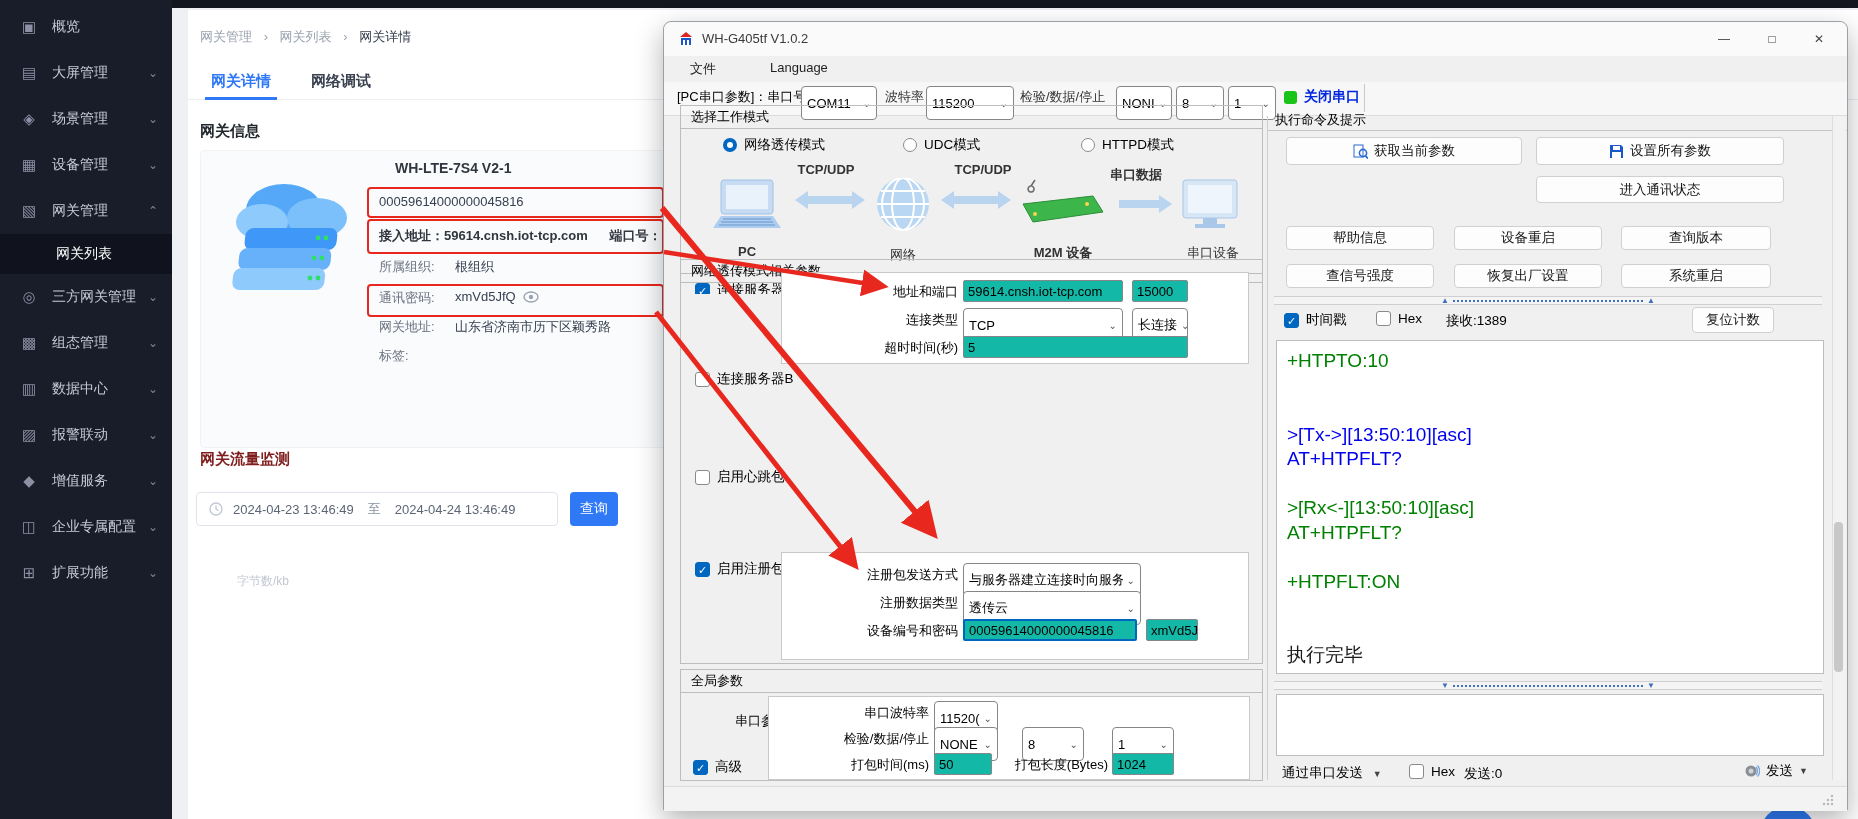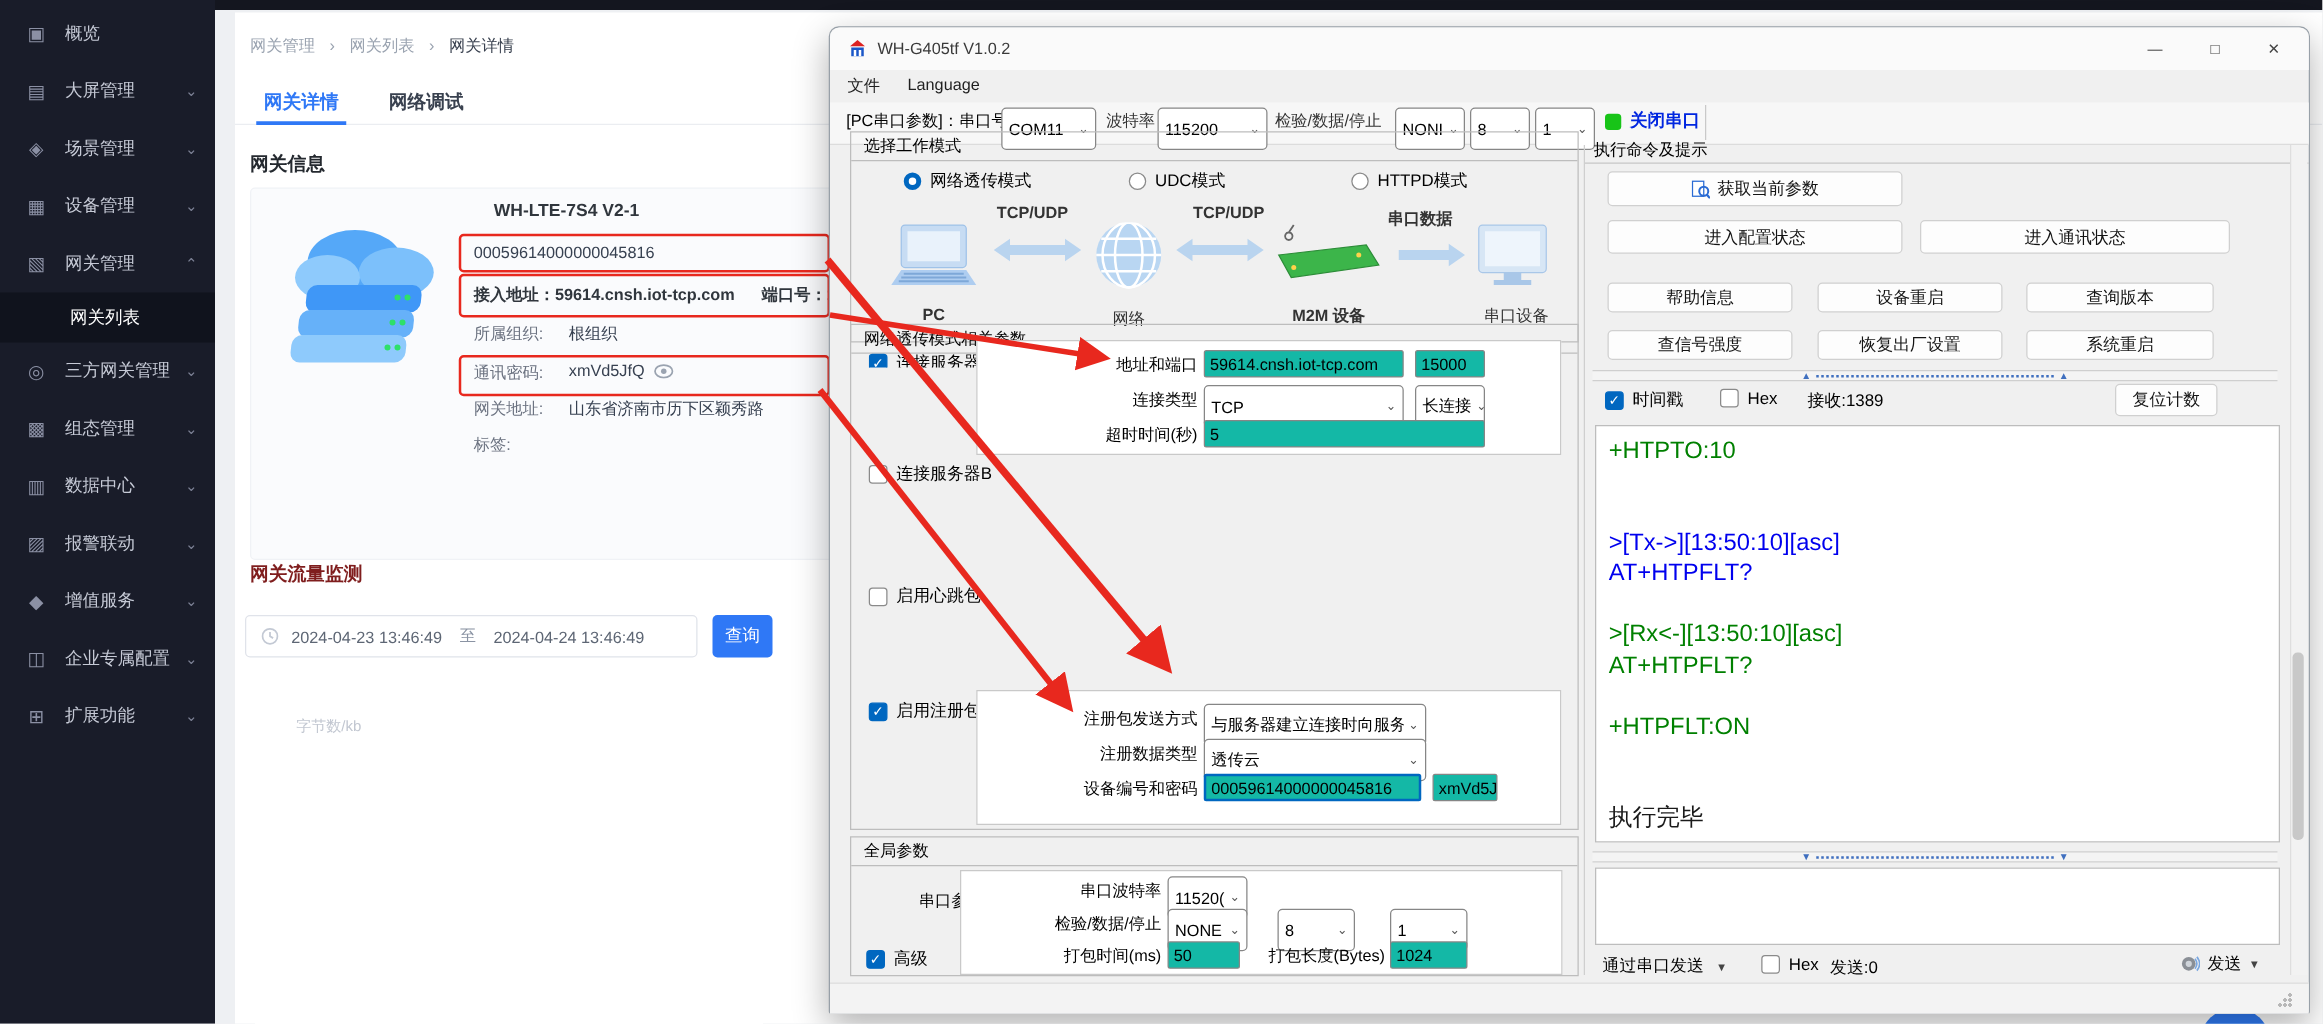--- a/index.html
+++ b/index.html
@@ -204,21 +204,21 @@
   <div class="abs" style="right:100px;top:1px;">
       <div class="winbtn">—</div>
     </div>
   <div class="abs" style="right:52px;top:1px;">
       <div class="winbtn">□</div>
     </div>
   <div class="abs" style="right:5px;top:1px;">
       <div class="winbtn">✕</div>
     </div>
 
-  <div class="abs" style="left:14px;top:38px;display:flex;">
+  <div class="abs" style="left:26px;top:38px;display:flex;gap:32px;">
     <span class="menuitem">文件</span>
     <span class="menuitem">Language</span>
   </div>
 
   <div class="abs" style="left:0;top:60px;width:1183px;height:33px;border-bottom:1px solid #dcdcdc;background:#f7f7f7;"></div>
   <div class="abs" style="left:13px;top:66px;font-size:13px;color:#000;">[PC串口参数]：串口号</div>
   <div class="abs combo" style="left:137px;top:64px;width:76px;">
       <span>COM11</span>
       <span class="cv">⌄</span>
     </div>
@@ -394,23 +394,28 @@
   <div class="abs" style="left:604px;top:108px;width:579px;height:1px;background:#c6c6c6;"></div>
 
   <div class="wbtn" style="left:622px;top:115px;width:236px;height:28px;">
     <svg width="15" height="15" viewBox="0 0 15 15">
       <rect x="1" y="1" width="9" height="12" fill="#fff" stroke="#2a6bd4"></rect>
       <circle cx="10" cy="9" r="3.6" fill="none" stroke="#2a6bd4" stroke-width="1.6"></circle>
       <path d="M12.5 11.8 L15 14.5" stroke="#2a6bd4" stroke-width="1.8"></path>
     </svg>
     <span>获取当前参数</span>
   </div>
-  <div class="wbtn" style="left:622px;top:154px;width:236px;height:27px;">
-      <span>进入配置状态</span>
-    </div>
+  <div class="wbtn" style="left:872px;top:115px;width:248px;height:28px;">
+    <svg width="15" height="15" viewBox="0 0 15 15">
+      <path d="M1 1 h11 l2 2 v11 h-13 z" fill="#1b57c8"></path>
+      <rect x="4" y="2" width="7" height="4" fill="#fff"></rect>
+      <rect x="3" y="8" width="9" height="6" fill="#fff"></rect>
+    </svg>
+    <span>设置所有参数</span>
+  </div>
   <div class="wbtn" style="left:872px;top:154px;width:248px;height:27px;">
       <span>进入通讯状态</span>
     </div>
   <div class="wbtn" style="left:622px;top:204px;width:148px;height:24px;">
       <span>帮助信息</span>
     </div>
   <div class="wbtn" style="left:790px;top:204px;width:148px;height:24px;">
       <span>设备重启</span>
     </div>
   <div class="wbtn" style="left:957px;top:204px;width:150px;height:24px;">

